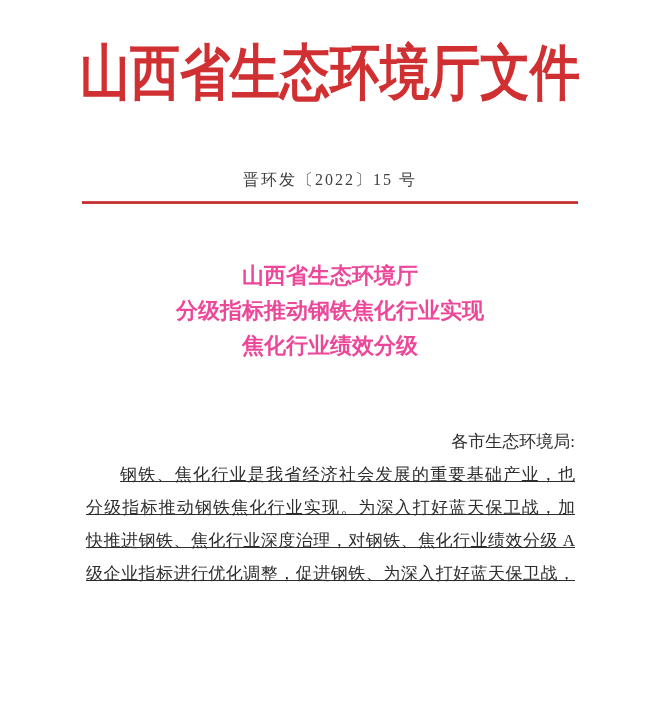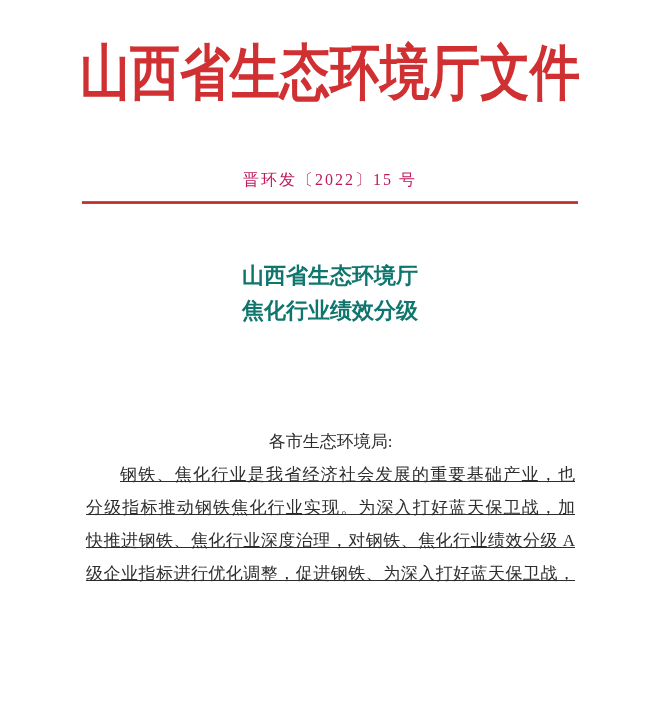--- a/index.html
+++ b/index.html
@@ -33,55 +33,55 @@
   }
   
   .doc-number {
     position: absolute;
     top: 170px;
     left: 0;
     width: 660px;
     text-align: center;
     font-size: 16px;
     letter-spacing: 2px;
-    color: #be185d;
+    color: #404040;
   }
   
   .red-rule {
     position: absolute;
     top: 201px;
     left: 82px;
     width: 496px;
     height: 3px;
     background: linear-gradient(to bottom, #e25b5b 0%, #bb2828 55%, #d84a4a 100%);
   }
   
   .doc-title {
     position: absolute;
     top: 258px;
     left: 30px;
     width: 600px;
     text-align: center;
     font-size: 22px;
     font-weight: bold;
     line-height: 35px;
-    color: #0f766e;
+    color: #ec4899;
   }
   
   .doc-body {
     position: absolute;
     top: 425px;
     left: 86px;
     width: 489px;
     font-size: 17px;
     line-height: 33px;
     color: var(--text, #2d2d2d);
   }
   .salutation {
-    text-align: center;
+    text-align: right;
   }
   .body-line {
     text-align: justify;
     text-align-last: justify;
     text-decoration: underline;
   }
   .body-line.indent {
     text-indent: 2em;
   }
   
@@ -102,20 +102,21 @@
 <div class="page">
 
   <div class="agency-title">山西省生态环境厅文件</div>
 
   <div class="doc-number">晋环发〔2022〕15 号</div>
 
   <div class="red-rule"></div>
 
   <div class="doc-title">
     <div>山西省生态环境厅</div>
+    <div>分级指标推动钢铁焦化行业实现</div>
     <div>焦化行业绩效分级</div>
   </div>
 
   <div class="doc-body">
     <div class="salutation">各市生态环境局:</div>
     <div class="body-line indent">钢铁、焦化行业是我省经济社会发展的重要基础产业，也</div>
     <div class="body-line">分级指标推动钢铁焦化行业实现。为深入打好蓝天保卫战，加</div>
     <div class="body-line">快推进钢铁、焦化行业深度治理，对钢铁、焦化行业绩效分级 A</div>
     <div class="body-line">级企业指标进行优化调整，促进钢铁、为深入打好蓝天保卫战，</div>
   </div>

